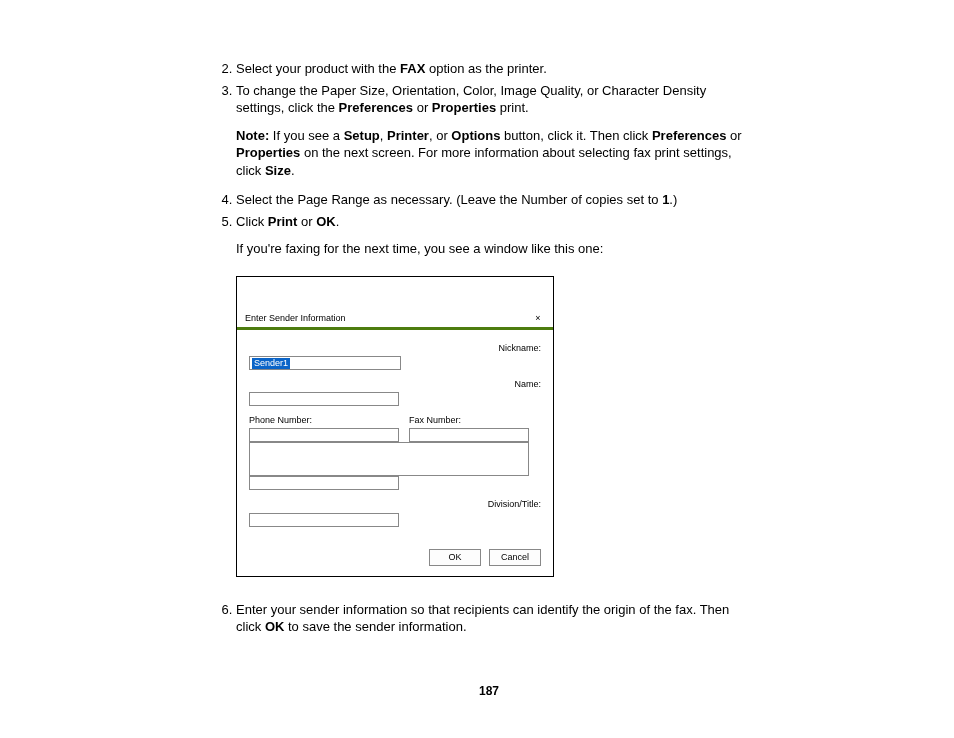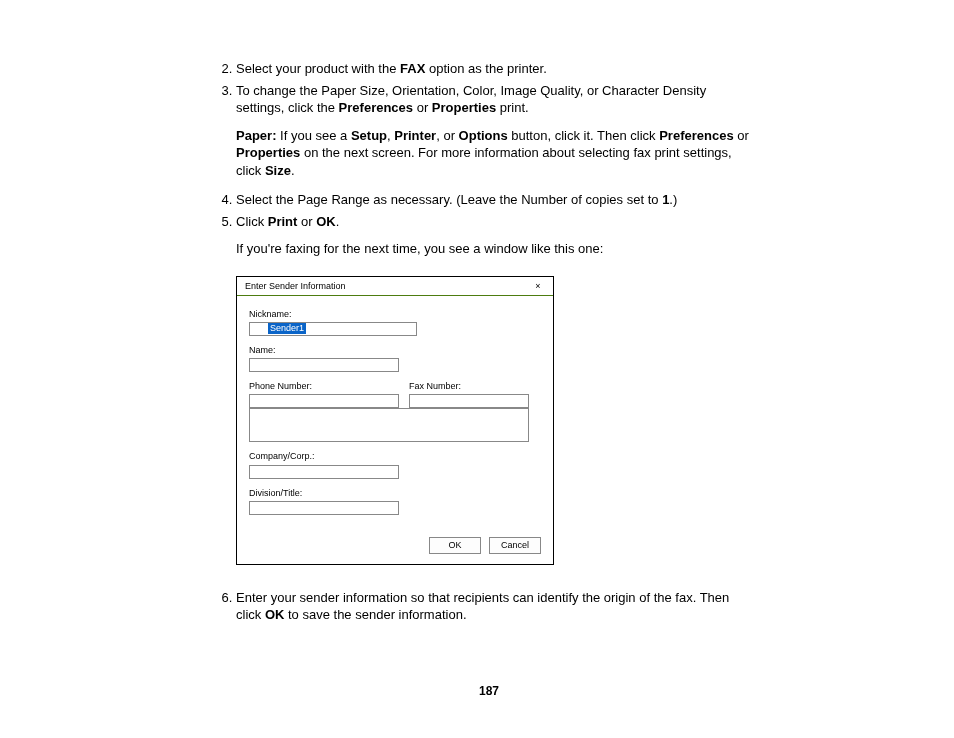--- a/index.html
+++ b/index.html
@@ -41,40 +41,41 @@
     background: #fff;
     font-family: "Segoe UI", Tahoma, sans-serif;
     font-size: 9px;
     color: #000;
   }
   .titlebar {
     display: flex;
     justify-content: space-between;
     align-items: center;
     padding: 3px 8px;
-    border-bottom: 1px solid #4d7c0f;
+    border-bottom: 3px solid #4d7c0f;
+    margin-top: 32px;
   }
   .closebox {
     width: 14px;
     text-align: center;
   }
   .wbody { padding: 10px 12px 12px 12px; }
-  .f-label { margin-top: 8px; margin-bottom: 2px; }
+  .f-label { margin-top: 8px; margin-bottom: 2px; text-align: right; }
   .f-row-first { margin-top: 2px; }
   .f-input {
     border: 1px solid #888;
     height: 12px;
     background: #fff;
   }
   .f-input.half { width: 148px; }
   .f-input.sender {
     width: 148px;
-    padding-left: 18px;
+    padding-left: 2px;
     display: flex;
-    align-items: flex-start;
+    align-items: center;
   }
   .sel {
     background: #0a64c8;
     color: #fff;
     font-size: 9px;
     padding: 0 2px;
     line-height: 11px;
   }
   .two-col { display: flex; gap: 12px; }
   .two-col > div { flex: 0 0 auto; }
@@ -118,21 +119,21 @@
   <div class="content">
     <ol class="steps" start="2">
 
       <li>
         <span>Select your product with the </span><b>FAX</b><span> option as the printer.</span>
       </li>
 
       <li class="spaced">
         <span>To change the Paper Size, Orientation, Color, Image Quality, or Character Density settings, click the </span><b>Preferences</b><span> or </span><b>Properties</b><span> print.</span>
         <div class="sub">
-          <b>Paper:</b><span> If you see a </span><b>Setup</b><span>, </span><b>Printer</b><span>, or </span><b>Options</b><span> button, click it. Then click </span><b>Preferences</b><span> or </span><b>Properties</b><span> on the next screen. For more information about selecting fax print settings, click </span><b>Size</b><span>.</span>
+          <b>Note:</b><span> If you see a </span><b>Setup</b><span>, </span><b>Printer</b><span>, or </span><b>Options</b><span> button, click it. Then click </span><b>Preferences</b><span> or </span><b>Properties</b><span> on the next screen. For more information about selecting fax print settings, click </span><b>Size</b><span>.</span>
         </div>
       </li>
 
       <li>
         <span>Select the Page Range as necessary. (Leave the Number of copies set to </span><b>1</b><span>.)</span>
       </li>
 
       <li>
         <span>Click </span><b>Print</b><span> or </span><b>OK</b><span>.</span>
         <div class="sub">If you're faxing for the next time, you see a window like this one:</div>
@@ -159,21 +160,20 @@
                   <div class="f-input half"></div>
                 </div>
                 <div class="col" style="width:118px;">
                   <div style="margin-bottom:2px;">Fax Number:</div>
                   <div class="f-input" style="width:118px;"></div>
                 </div>
               </div>
 
               <div class="textarea"></div>
 
-              <div class="f-label">Company/Corp.:</div>
               <div class="f-input half"></div>
 
               <div class="f-label">Division/Title:</div>
               <div class="f-input half"></div>
             </div>
             <div class="wbuttons">
               <div class="wbtn">OK</div>
               <div class="wbtn">Cancel</div>
             </div>
           </div>

